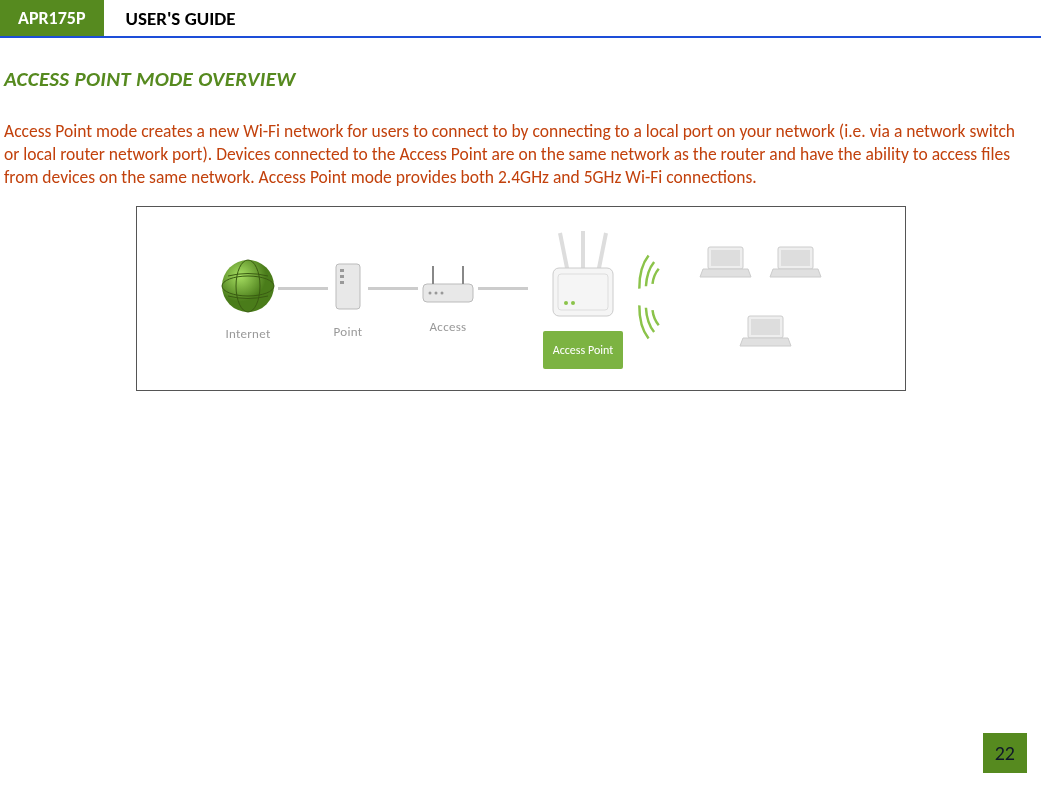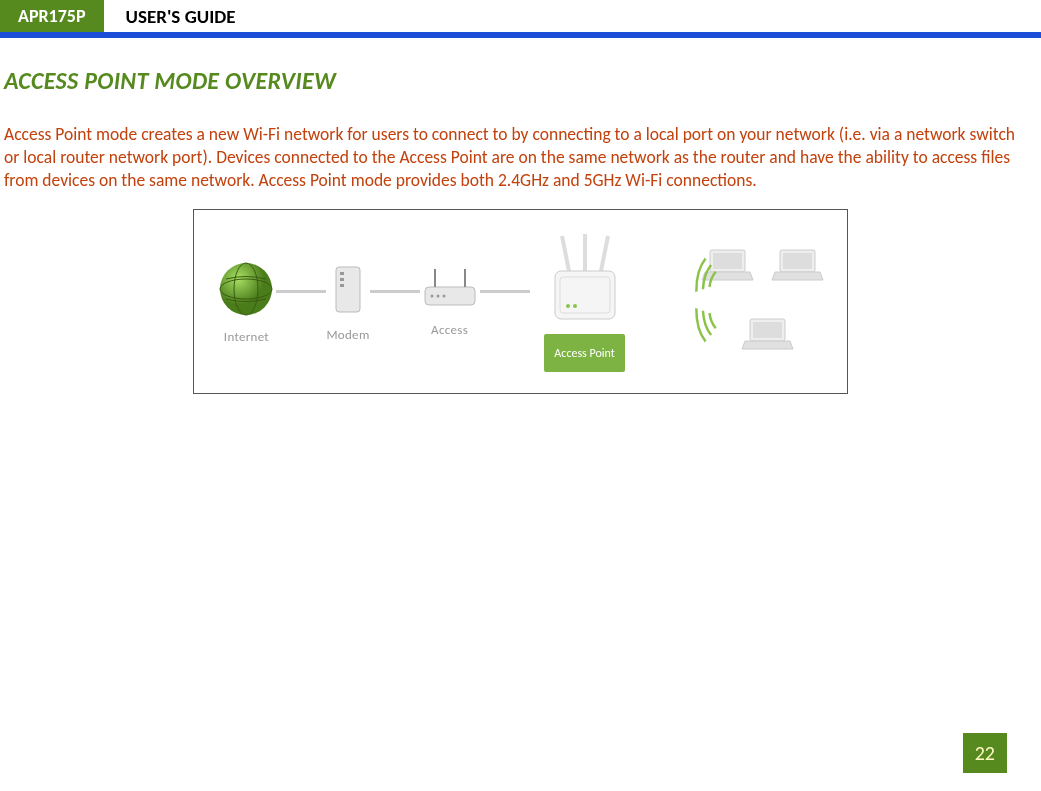--- a/index.html
+++ b/index.html
@@ -10,21 +10,21 @@
     body {
       font-family: Calibri, Arial, sans-serif;
       width: 1041px;
       height: 791px;
       position: relative;
       background: #fff;
     }
     .header {
       display: flex;
       align-items: center;
-      border-bottom: 6px solid #1d4ed8;
+      border-bottom: 2px solid #1d4ed8;
       height: 38px;
     }
     .header-badge {
       background: #568a1f;
       color: #fff;
       font-weight: bold;
       font-size: 18px;
       padding: 8px 18px;
       height: 100%;
       display: flex;
@@ -33,36 +33,36 @@
     .header-title {
       font-weight: bold;
       font-size: 19px;
       color: #000;
       padding-left: 22px;
     }
     .section-title {
       color: #568a1f;
       font-style: italic;
       font-weight: bold;
-      font-size: 24px;
+      font-size: 21px;
       margin-top: 28px;
       margin-left: 4px;
       letter-spacing: 0.3px;
     }
     .body-text {
       font-size: 17.5px;
       color: #c2410c;
       margin-top: 28px;
       margin-left: 4px;
       margin-right: 16px;
       line-height: 1.3;
     }
     .diagram-container {
       border: 1px solid #555;
-      width: 655px;
+      width: 770px;
       height: 185px;
       margin: 18px auto 0;
       display: flex;
       align-items: center;
       justify-content: center;
       position: relative;
       padding: 0 20px;
     }
     .diagram {
       display: flex;
@@ -137,23 +137,23 @@
       display: flex;
       gap: 15px;
     }
     .laptop-icon svg {
       width: 55px;
       height: 40px;
     }
     .page-number {
       position: absolute;
       bottom: 18px;
-      right: 34px;
+      right: 14px;
       background: #568a1f;
-      color: #fef9c3;
+      color: #0f172a;
       font-size: 20px;
       padding: 8px 12px;
     }
   </style>
 </head>
 <body>
 
 <div class="header">
   <div class="header-badge">APR175P</div>
   <div class="header-title">USER'S GUIDE</div>
@@ -185,21 +185,21 @@
     <div class="cable"></div>
     <div class="node">
       <span class="modem-icon">
         <svg viewBox="0 0 40 55">
           <rect x="8" y="5" width="24" height="45" rx="3" fill="#e8e8e8" stroke="#bbb"></rect>
           <rect x="12" y="10" width="4" height="3" fill="#999"></rect>
           <rect x="12" y="16" width="4" height="3" fill="#999"></rect>
           <rect x="12" y="22" width="4" height="3" fill="#999"></rect>
         </svg>
       </span>
-      <span class="node-label">Modem</span>
+      <span class="node-label">Point</span>
     </div>
     <div class="cable"></div>
     <div class="node">
       <span class="router-icon">
         <svg viewBox="0 0 60 45">
           <rect x="5" y="20" width="50" height="18" rx="4" fill="#e8e8e8" stroke="#bbb"></rect>
           <line x1="15" y1="20" x2="15" y2="2" stroke="#888" stroke-width="2"></line>
           <line x1="45" y1="20" x2="45" y2="2" stroke="#888" stroke-width="2"></line>
           <circle cx="12" cy="29" r="1.5" fill="#999"></circle>
           <circle cx="18" cy="29" r="1.5" fill="#999"></circle>

